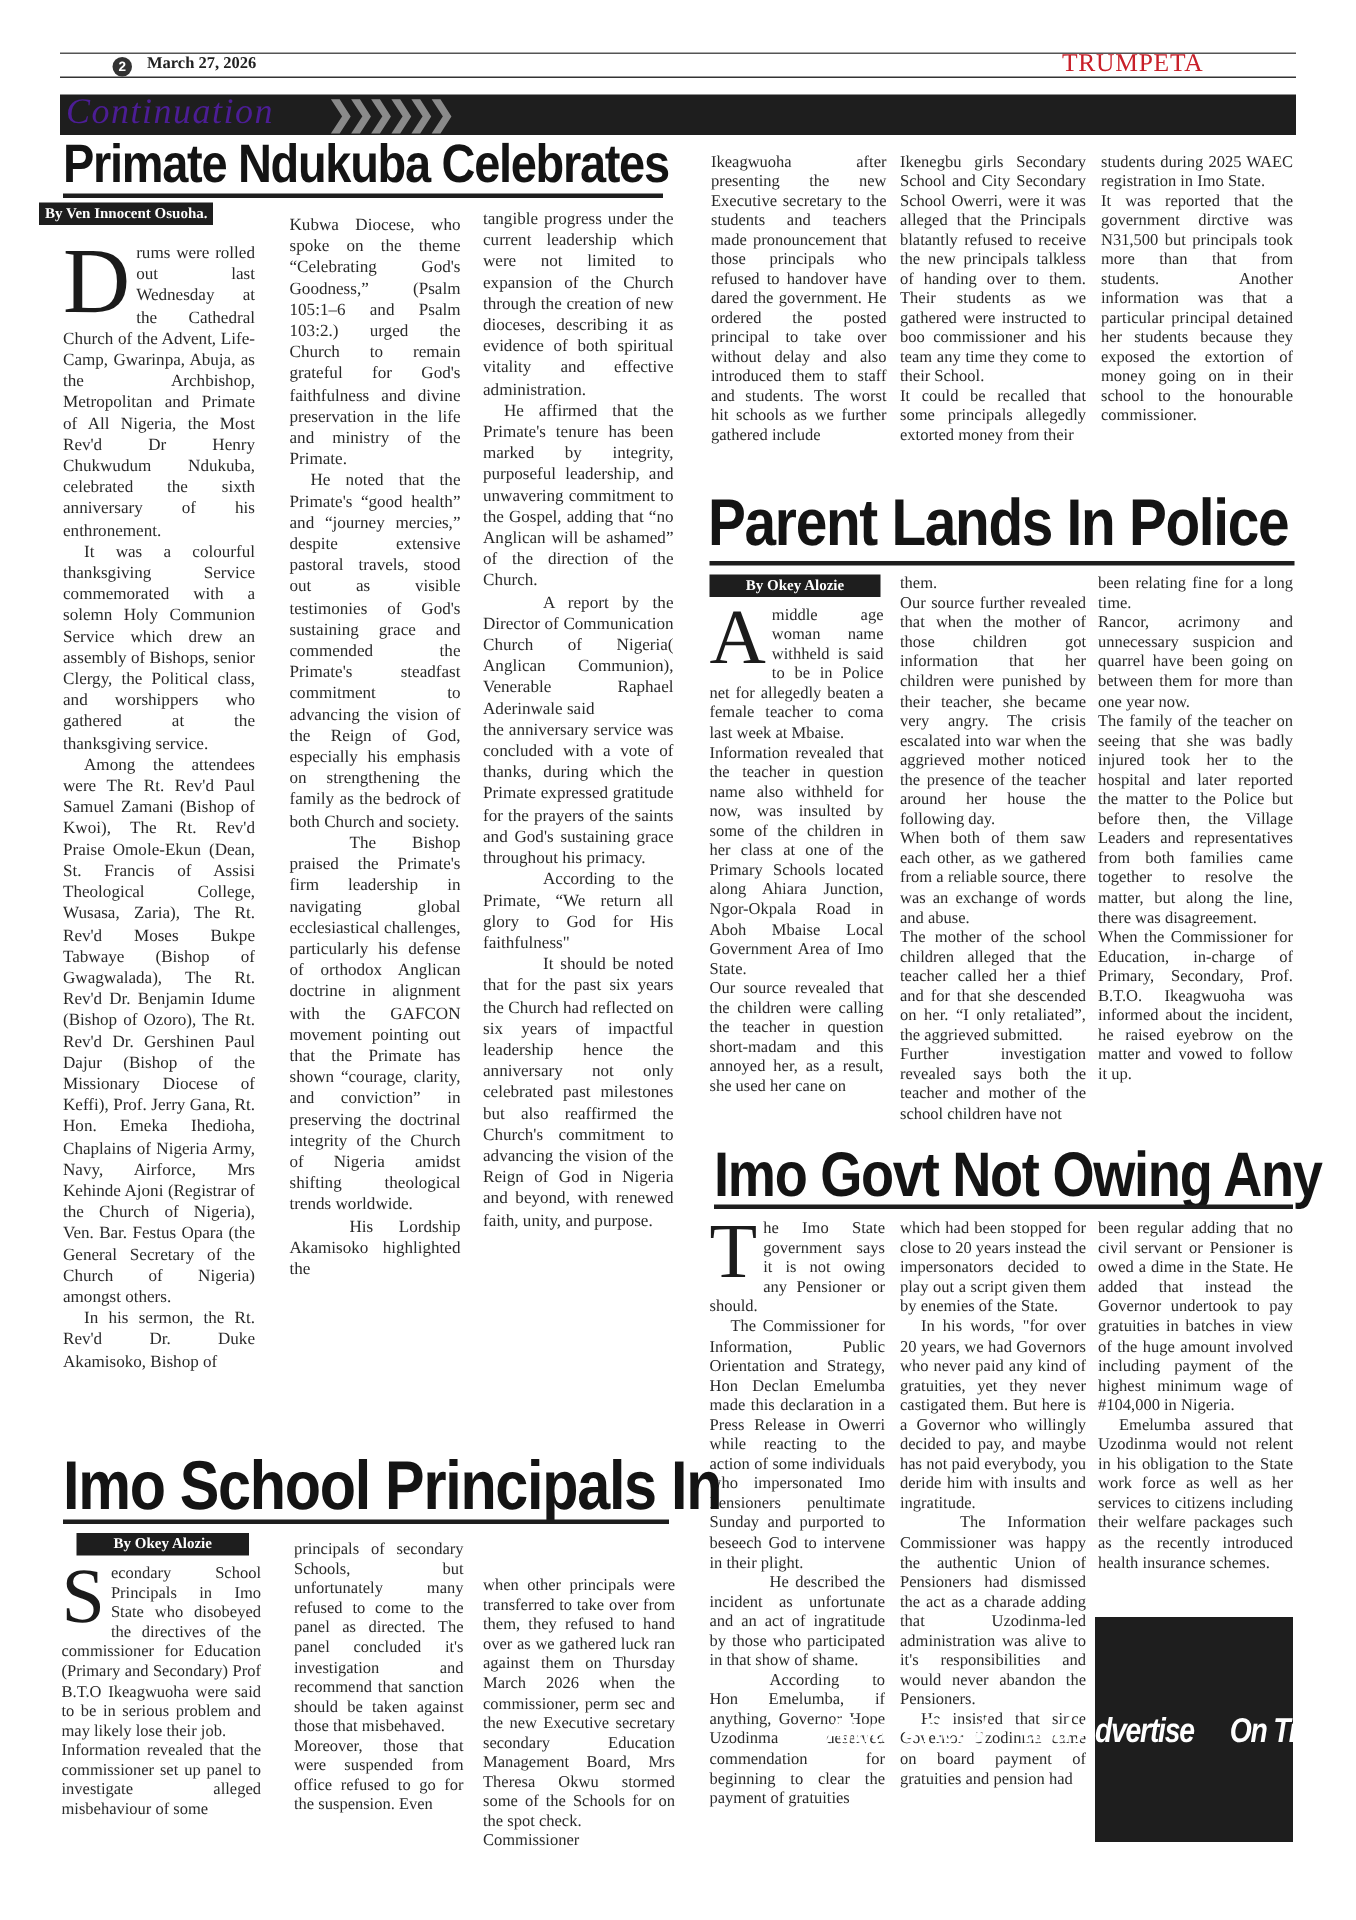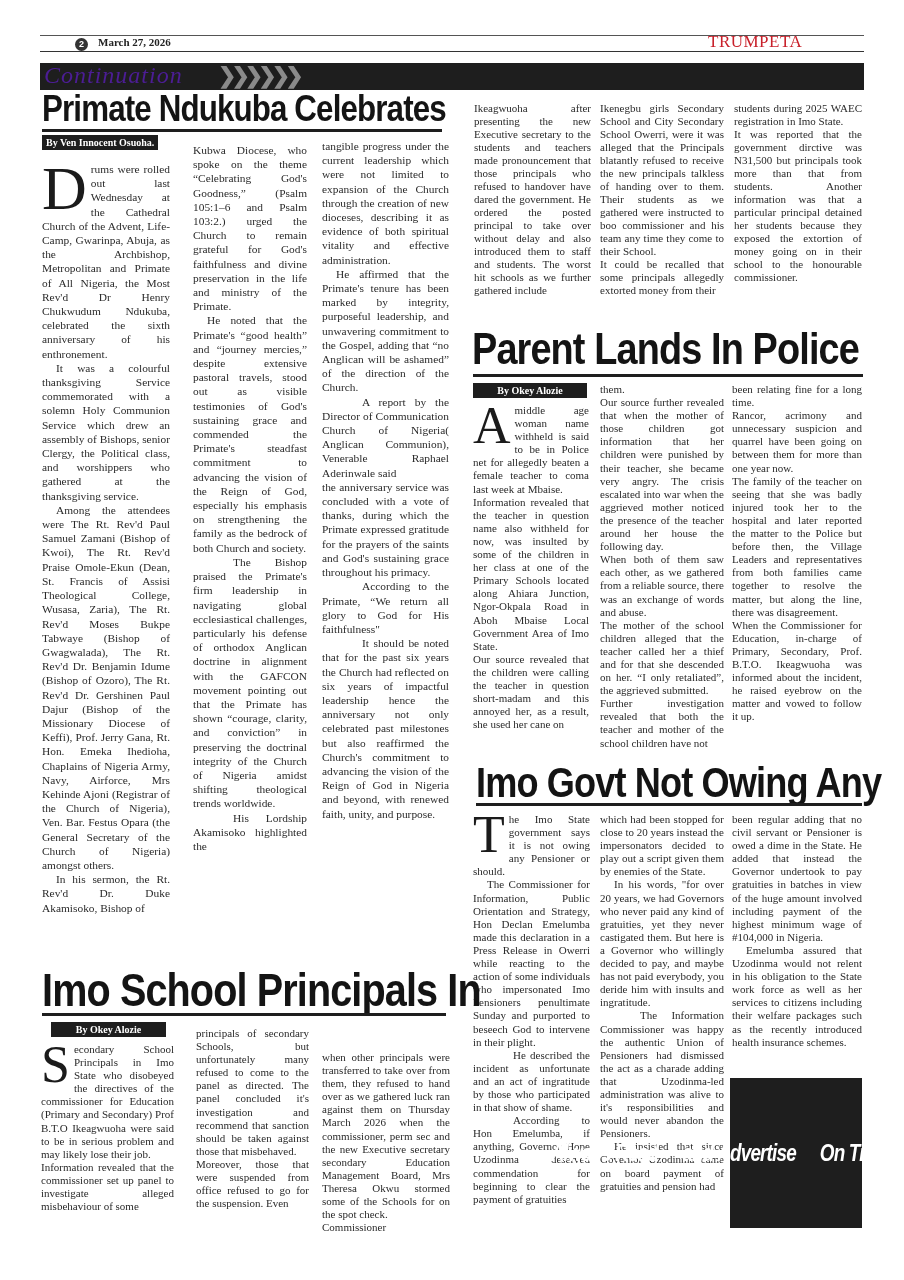--- a/index.html
+++ b/index.html
@@ -44,21 +44,21 @@
 <div class="abs date">March 27, 2026</div>
 <div class="abs logo"><span>TRUMPETA</span></div>
 <div class="abs top-rule2"></div>
 
 <div class="abs cont-bar"></div>
 <div class="abs cont-title">Continuation</div>
 <div class="abs cont-chevrons">❯❯❯❯❯❯</div>
 
 <div class="abs headline" style="left:42px; top:88px; font-size:36px; transform:scaleX(0.87);">Primate Ndukuba Celebrates</div>
 <div class="abs hl-rule" style="left:42px; top:129px; width:400px;"></div>
-<div class="abs byline" style="left:42px; top:135px;">By Ven Innocent Osuoha.</div>
+<div class="abs byline" style="left:26px; top:135px;">By Ven Innocent Osuoha.</div>
 
 <div class="abs col" style="left:42px; top:162px; width:128px;">
   <span class="dropcap">D</span>
   <p>rums were rolled out last Wednesday at the Cathedral Church of the Advent, Life-Camp, Gwarinpa, Abuja, as the Archbishop, Metropolitan and Primate of All Nigeria, the Most Rev'd Dr Henry Chukwudum Ndukuba, celebrated the sixth anniversary of his enthronement.</p>
   <p class="ind">It was a colourful thanksgiving Service commemorated with a solemn Holy Communion Service which drew an assembly of Bishops, senior Clergy, the Political class, and worshippers who gathered at the thanksgiving service.</p>
   <p class="ind">Among the attendees were The Rt. Rev'd Paul Samuel Zamani (Bishop of Kwoi), The Rt. Rev'd Praise Omole-Ekun (Dean, St. Francis of Assisi Theological College, Wusasa, Zaria), The Rt. Rev'd Moses Bukpe Tabwaye (Bishop of Gwagwalada), The Rt. Rev'd Dr. Benjamin Idume (Bishop of Ozoro), The Rt. Rev'd Dr. Gershinen Paul Dajur (Bishop of the Missionary Diocese of Keffi), Prof. Jerry Gana, Rt. Hon. Emeka Ihedioha, Chaplains of Nigeria Army, Navy, Airforce, Mrs Kehinde Ajoni (Registrar of the Church of Nigeria), Ven. Bar. Festus Opara (the General Secretary of the Church of Nigeria) amongst others.</p>
   <p class="ind">In his sermon, the Rt. Rev'd Dr. Duke Akamisoko, Bishop of</p>
 </div>
 
 <div class="abs col" style="left:193px; top:143px; width:114px;">
@@ -97,21 +97,21 @@
   <span class="dropcap" style="font-size:52px; line-height:40px;">A</span>
   <p>middle age woman name withheld is said to be in Police net for allegedly beaten a female teacher to coma last week at Mbaise.</p>
   <p>Information revealed that the teacher in question name also withheld for now, was insulted by some of the children in her class at one of the Primary Schools located along Ahiara Junction, Ngor-Okpala Road in Aboh Mbaise Local Government Area of Imo State.</p>
   <p>Our source revealed that the children were calling the teacher in question short-madam and this annoyed her, as a result, she used her cane on</p>
 </div>
 <div class="abs col" style="left:600px; top:383px; width:124px; font-size:11px; line-height:13.1px;">
   <p>them.</p>
   <p>Our source further revealed that when the mother of those children got information that her children were punished by their teacher, she became very angry. The crisis escalated into war when the aggrieved mother noticed the presence of the teacher around her house the following day.</p>
   <p>When both of them saw each other, as we gathered from a reliable source, there was an exchange of words and abuse.</p>
   <p>The mother of the school children alleged that the teacher called her a thief and for that she descended on her. “I only retaliated”, the aggrieved submitted.</p>
-  <p>Further investigation revealed that both the teacher and mother of the school children have not</p>
+  <p>Further investigation revealed says both the teacher and mother of the school children have not</p>
 </div>
 <div class="abs col" style="left:732px; top:383px; width:130px; font-size:11px; line-height:13.1px;">
   <p>been relating fine for a long time.</p>
   <p>Rancor, acrimony and unnecessary suspicion and quarrel have been going on between them for more than one year now.</p>
   <p>The family of the teacher on seeing that she was badly injured took her to the hospital and later reported the matter to the Police but before then, the Village Leaders and representatives from both families came together to resolve the matter, but along the line, there was disagreement.</p>
   <p>When the Commissioner for Education, in-charge of Primary, Secondary, Prof. B.T.O. Ikeagwuoha was informed about the incident, he raised eyebrow on the matter and vowed to follow it up.</p>
 </div>
 
 <div class="abs headline" style="left:476px; top:759px; font-size:42px; transform:scaleX(0.86);">Imo Govt Not Owing Any</div>
 <div class="abs hl-rule" style="left:476px; top:803px; width:386px;"></div>

